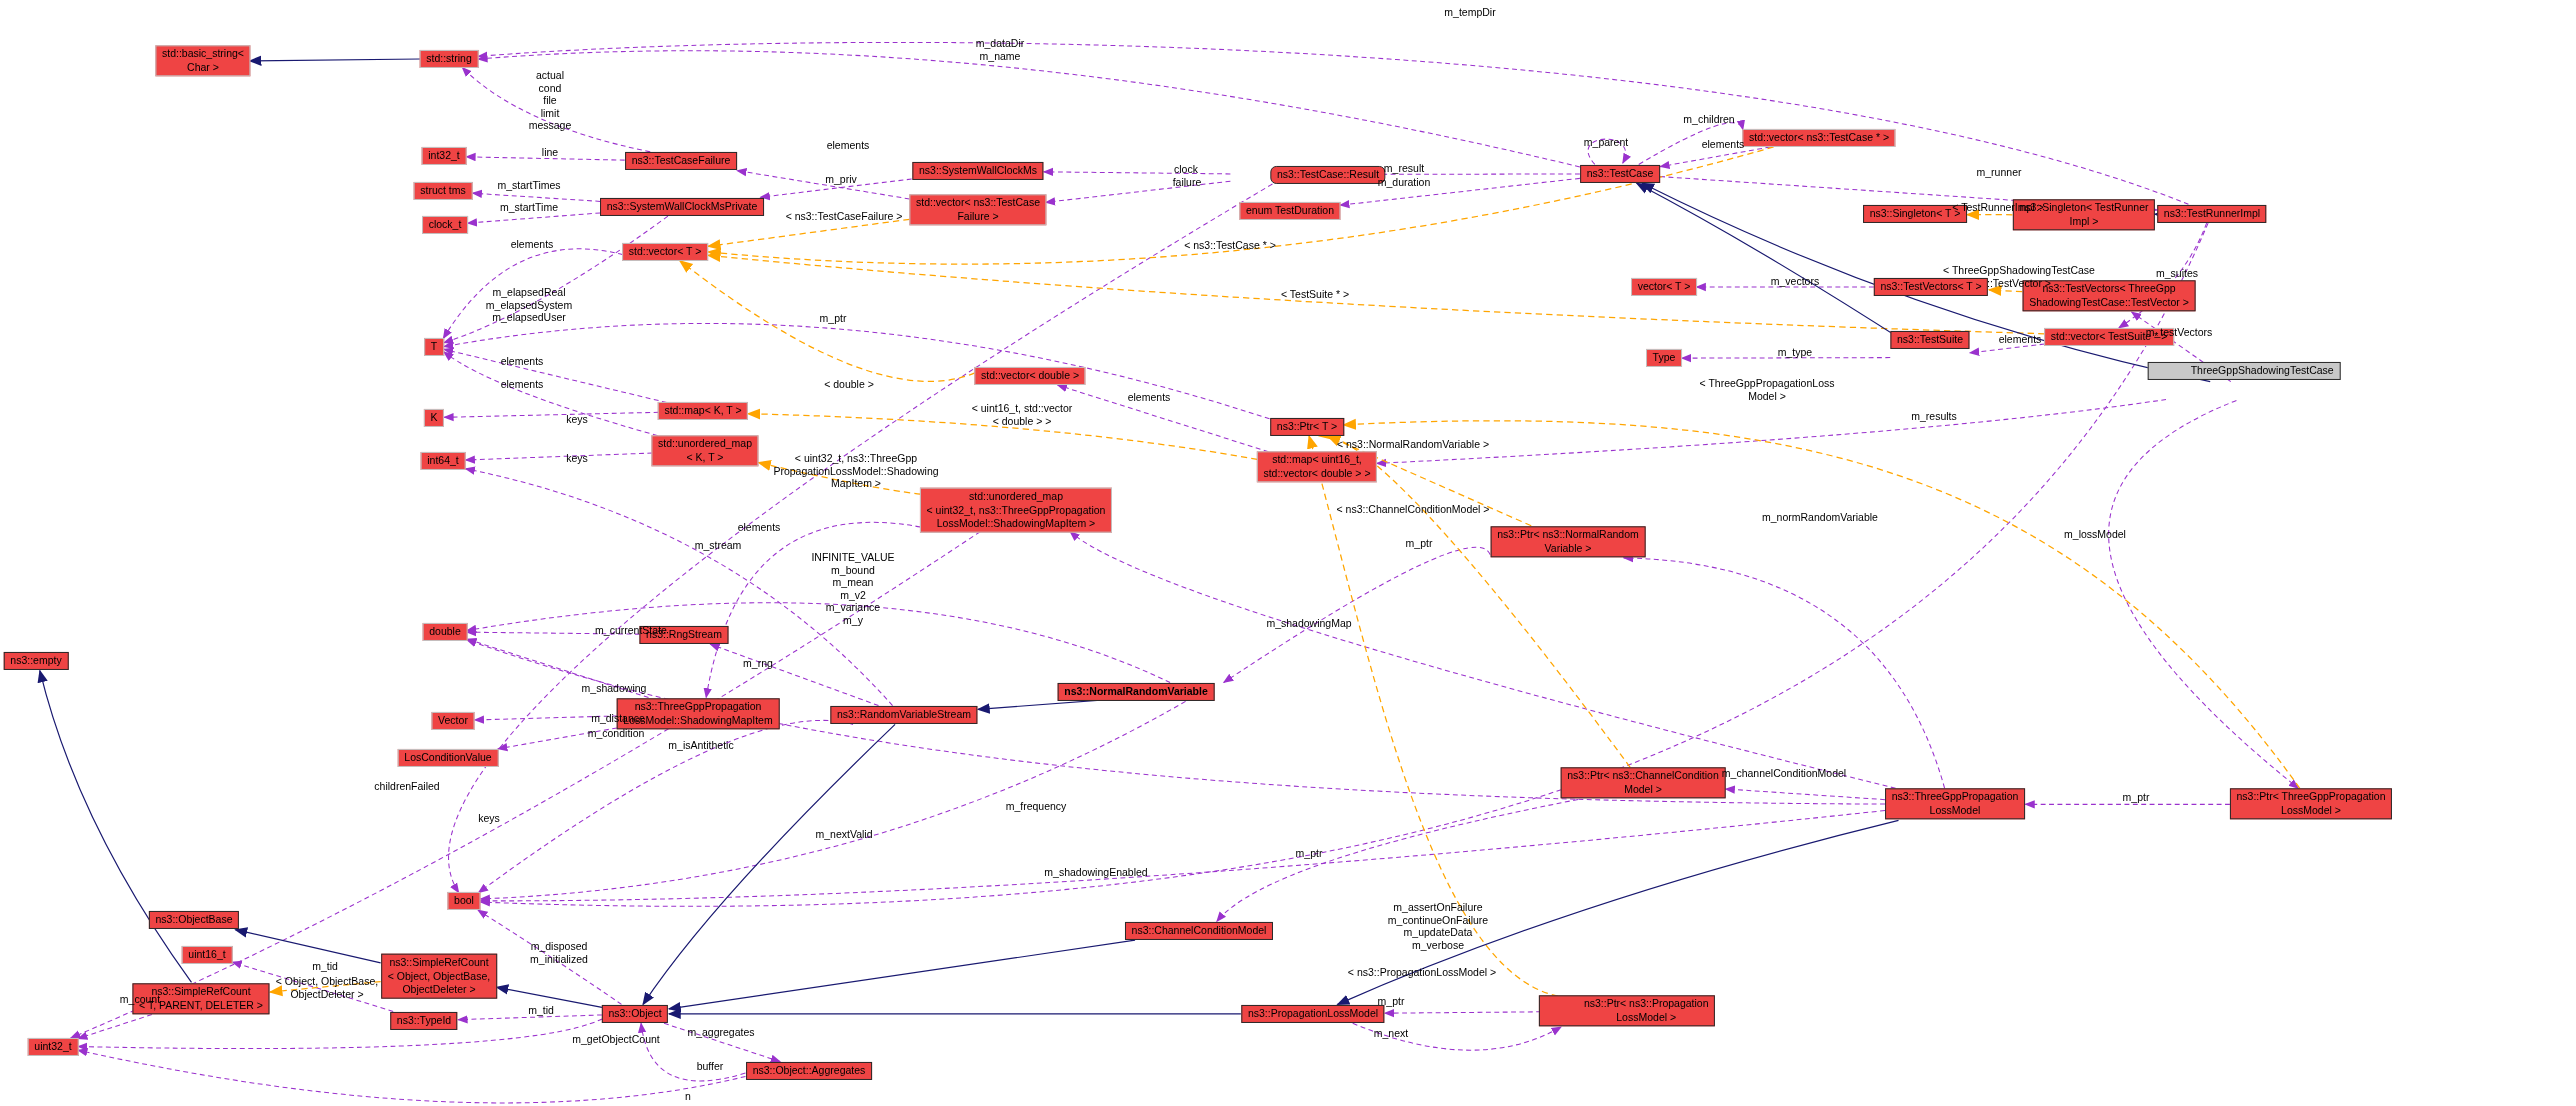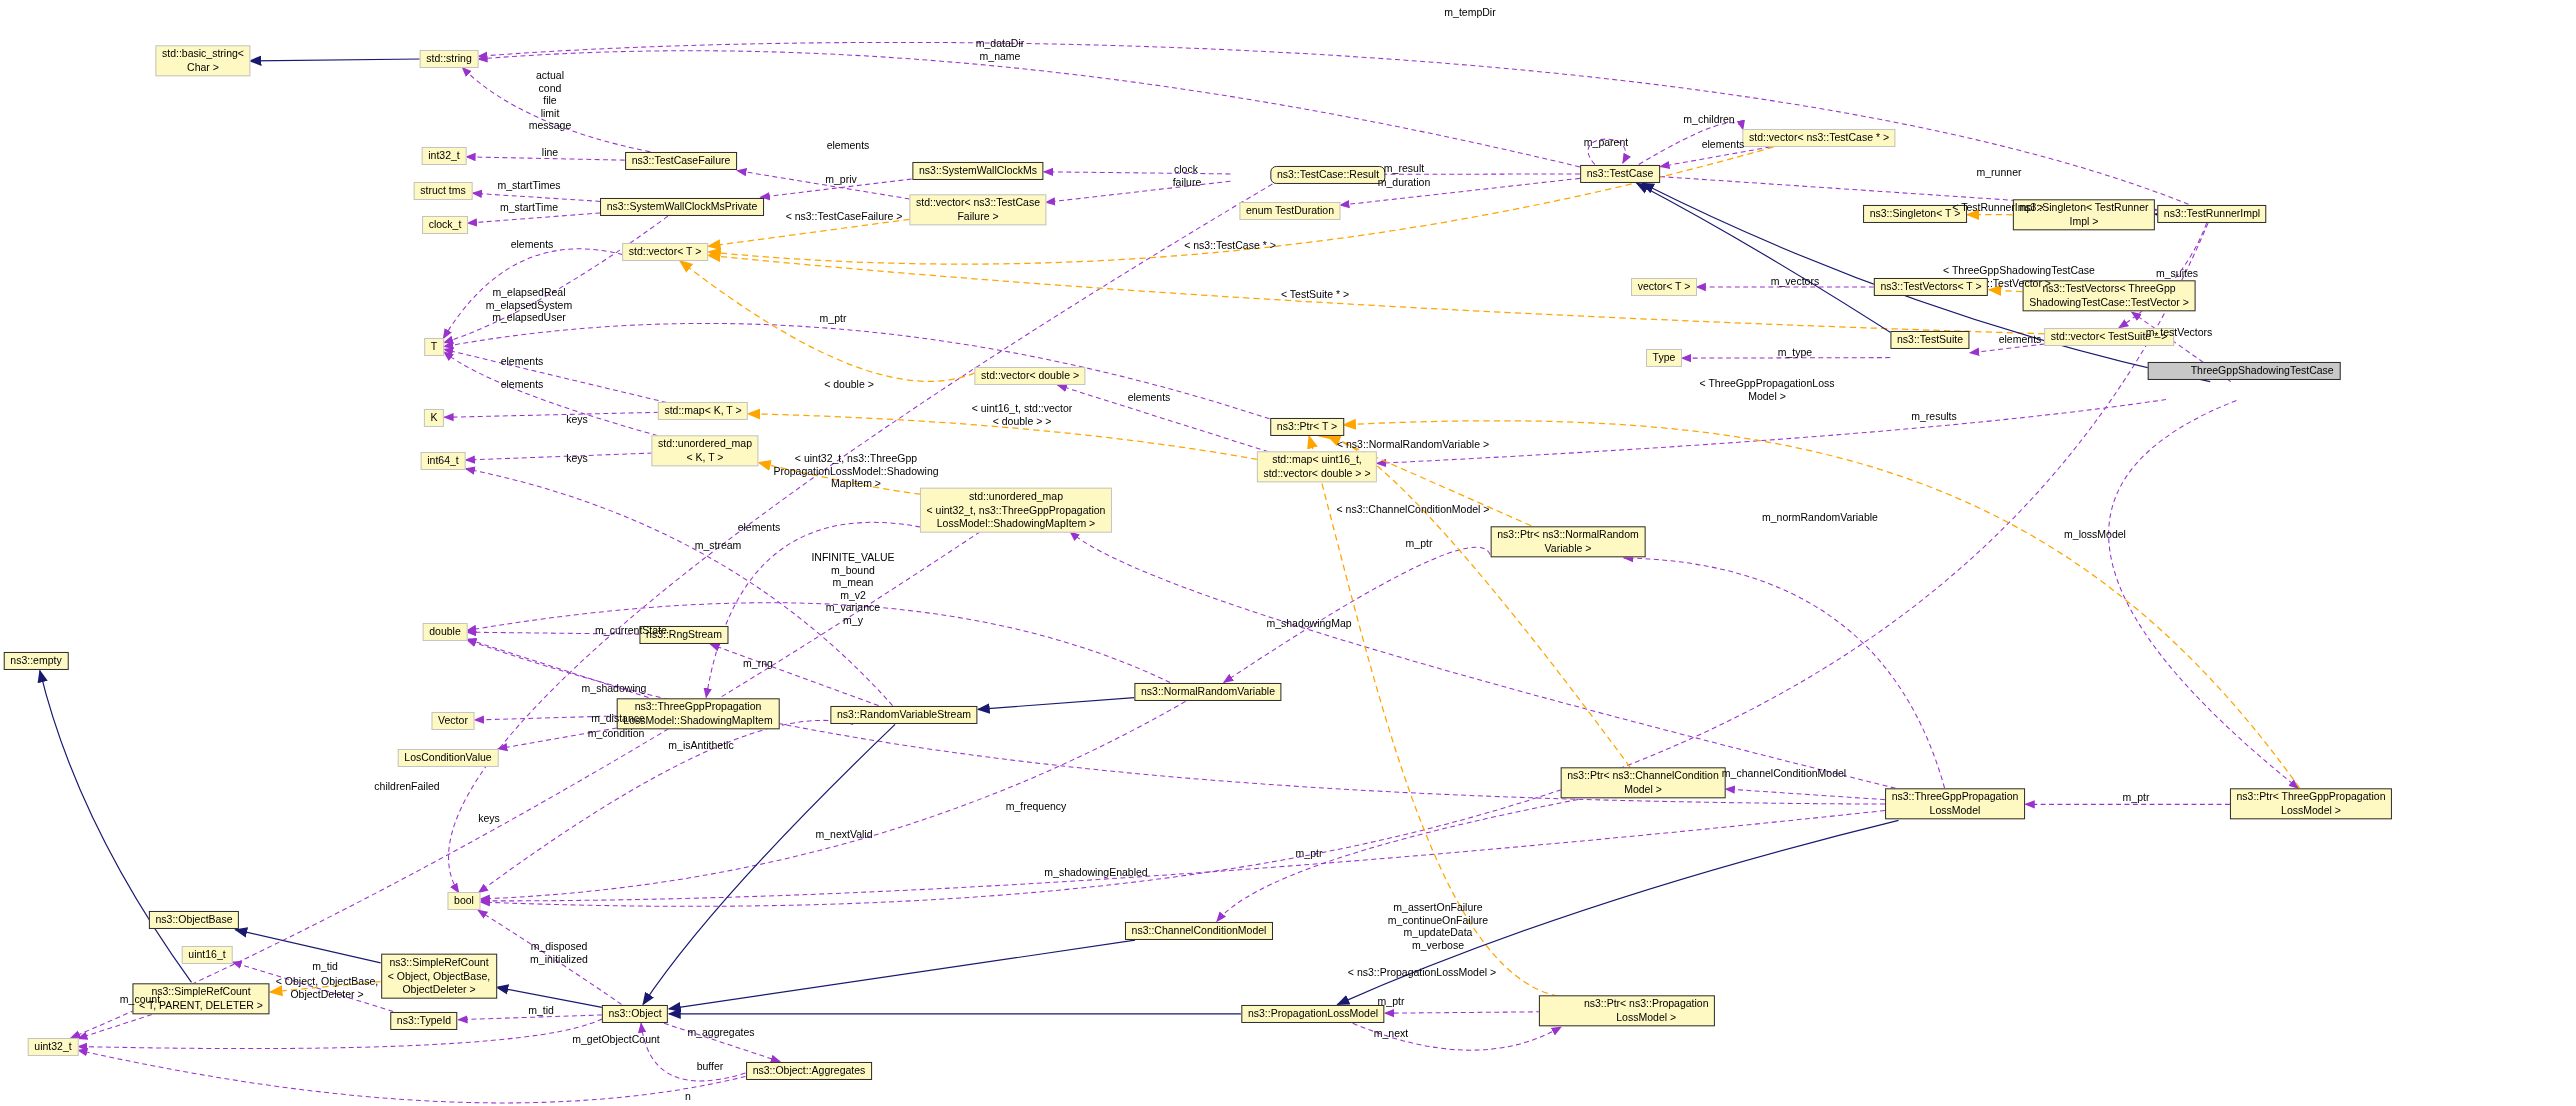--- a/index.html
+++ b/index.html
@@ -1,19 +1,19 @@
 <!DOCTYPE html>
 <html style="font-size:11.2px"><head>
 <meta charset="utf-8">
 <style>
   html,body{margin:0;padding:0;background:#ffffff;}
   #stage{position:relative;width:2576px;height:1106px;background:#ffffff;
          font-family:"Liberation Sans",sans-serif;overflow:hidden;}
   #edge-layer{position:absolute;left:0;top:0;}
-  .node{position:absolute;transform:translate(-50%,-50%);background:#fef9c3;
+  .node{position:absolute;transform:translate(-50%,-50%);background:#ef4444;
         border:0.7px solid #c2c2c2;padding:1.4px 5.6px;font-size:10.5px;line-height:13.3px;
         text-align:center;white-space:pre-line;color:#000;box-sizing:border-box;}
   .node.class{border:1.4px solid #2a2a2a;}
   .node.root{border:1.4px solid #2a2a2a;background:#c8c8c8;}
   .edge-label{position:absolute;transform:translate(-50%,-50%);font-size:10.5px;
               line-height:12.6px;text-align:center;white-space:pre-line;color:#000;}
 </style>
 </head>
 <body>
 
@@ -159,21 +159,21 @@
     <div class="node external" style="left: 1016px; top: 510px;">std::unordered_map
 &lt; uint32_t, ns3::ThreeGppPropagation
 LossModel::ShadowingMapItem &gt;</div>
     <div class="node external" style="left: 445px; top: 632px;">double</div>
     <div class="node class" style="left: 684px; top: 635px;">ns3::RngStream</div>
     <div class="node external" style="left: 453px; top: 721px;">Vector</div>
     <div class="node external" style="left: 448px; top: 758px;">LosConditionValue</div>
     <div class="node class" style="left: 698px; top: 714px;">ns3::ThreeGppPropagation
 LossModel::ShadowingMapItem</div>
     <div class="node class" style="left: 904px; top: 715px;">ns3::RandomVariableStream</div>
-    <div class="node class" style="left: 1208px; top: 692px;">ns3::NormalRandomVariable</div>
+    <div class="node class" style="left: 1136px; top: 692px; font-weight: bold;">ns3::NormalRandomVariable</div>
     <div class="node class" style="left: 1568px; top: 542px;">ns3::Ptr&lt; ns3::NormalRandom
 Variable &gt;</div>
     <div class="node class" style="left: 1643px; top: 783px;">ns3::Ptr&lt; ns3::ChannelCondition
 Model &gt;</div>
     <div class="node class" style="left: 1955px; top: 804px;">ns3::ThreeGppPropagation
 LossModel</div>
     <div class="node class" style="left: 2311px; top: 804px;">ns3::Ptr&lt; ThreeGppPropagation
 LossModel &gt;</div>
     <div class="node class" style="left: 1199px; top: 931px;">ns3::ChannelConditionModel</div>
     <div class="node class" style="left: 1313px; top: 1014px;">ns3::PropagationLossModel</div>

